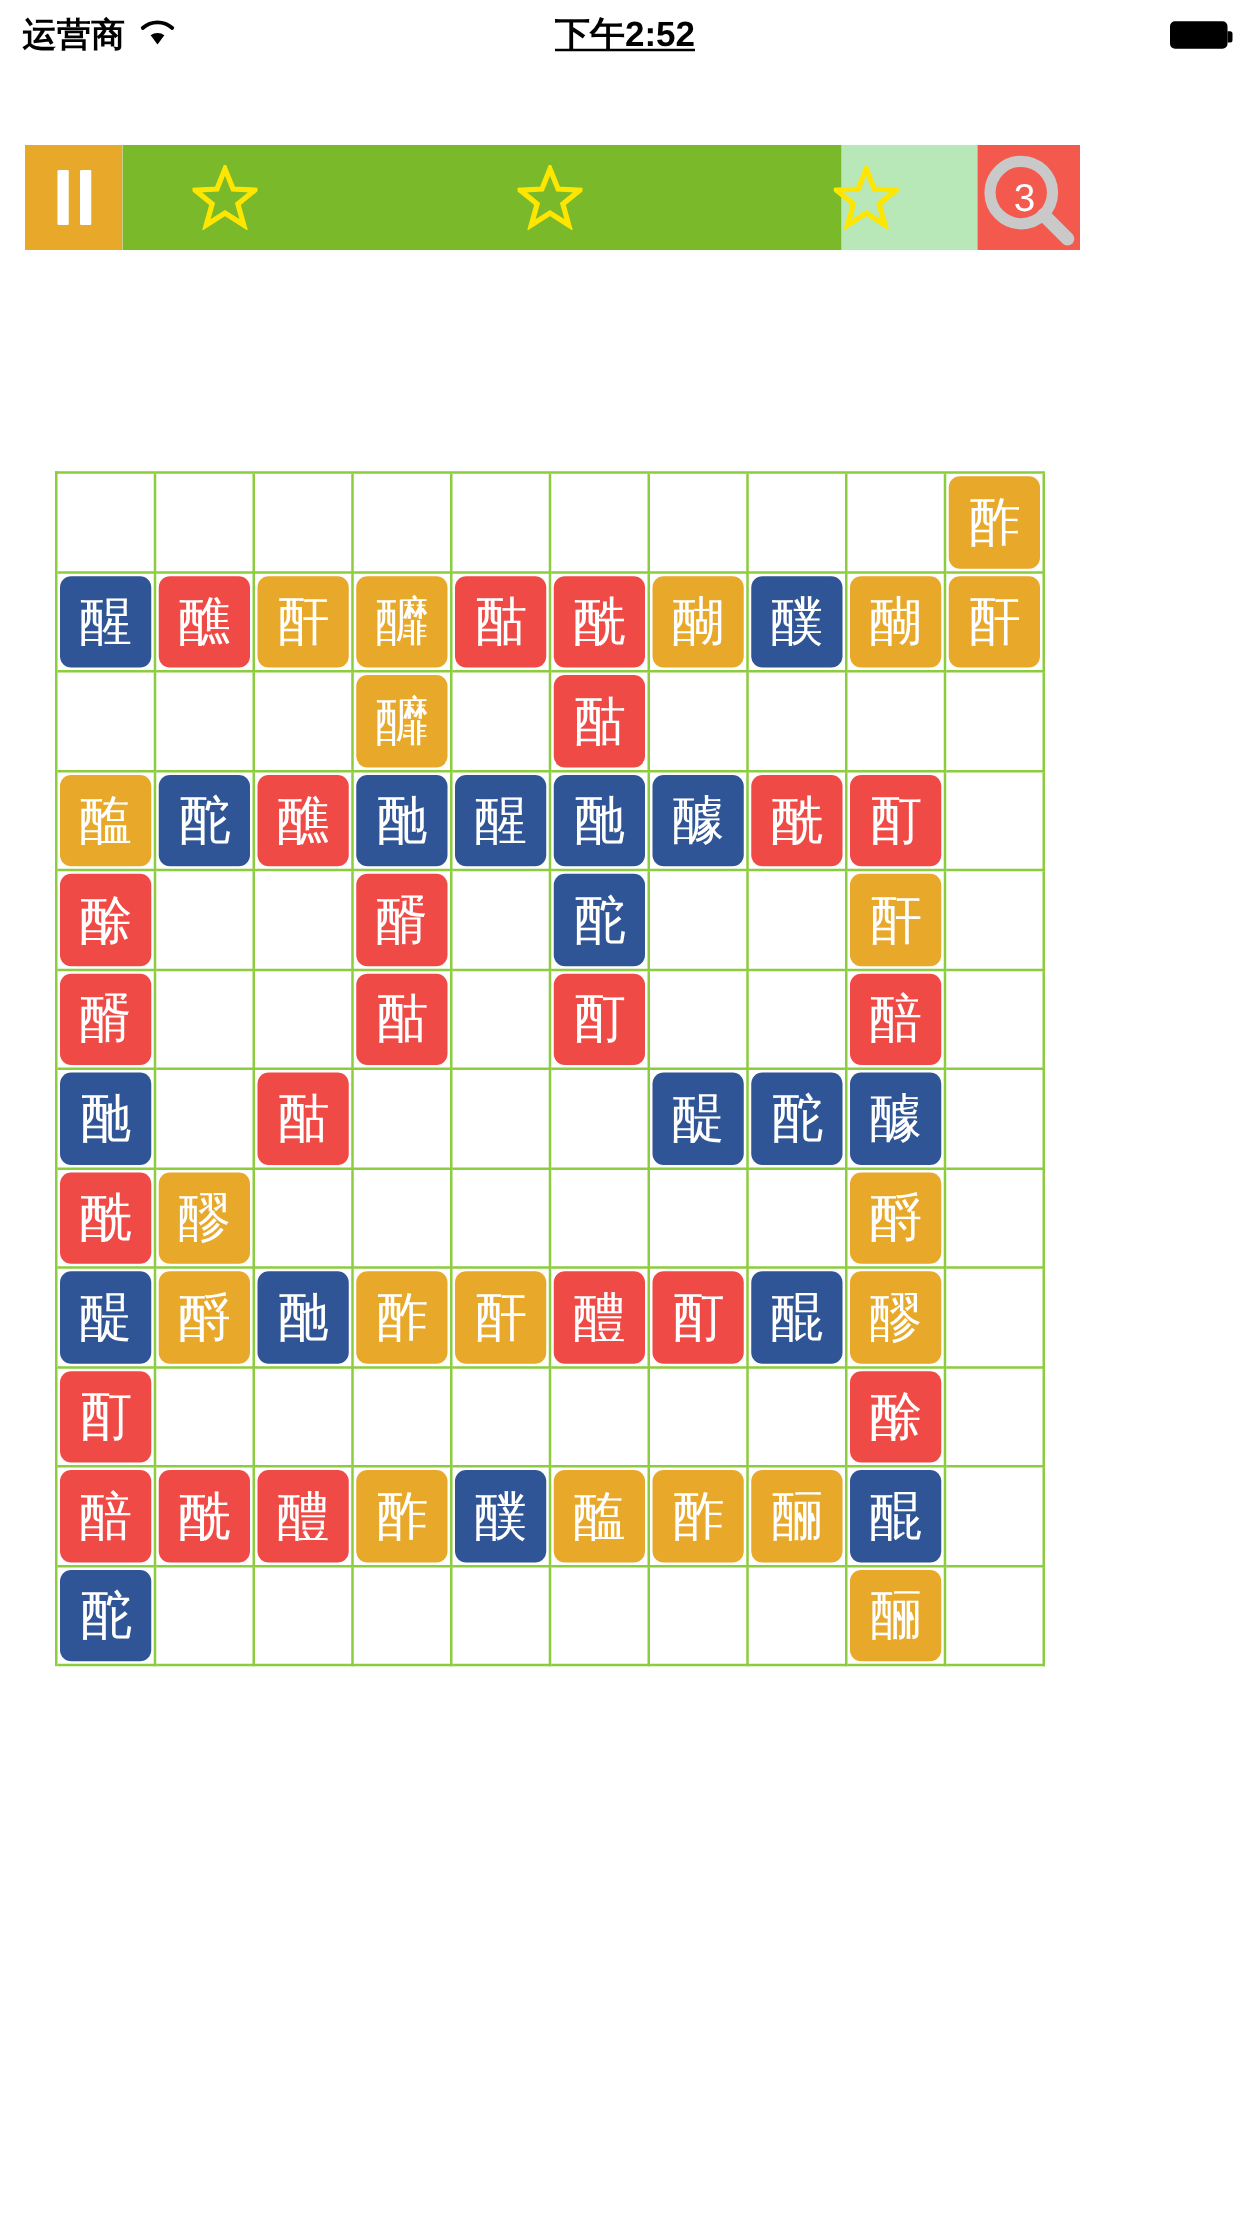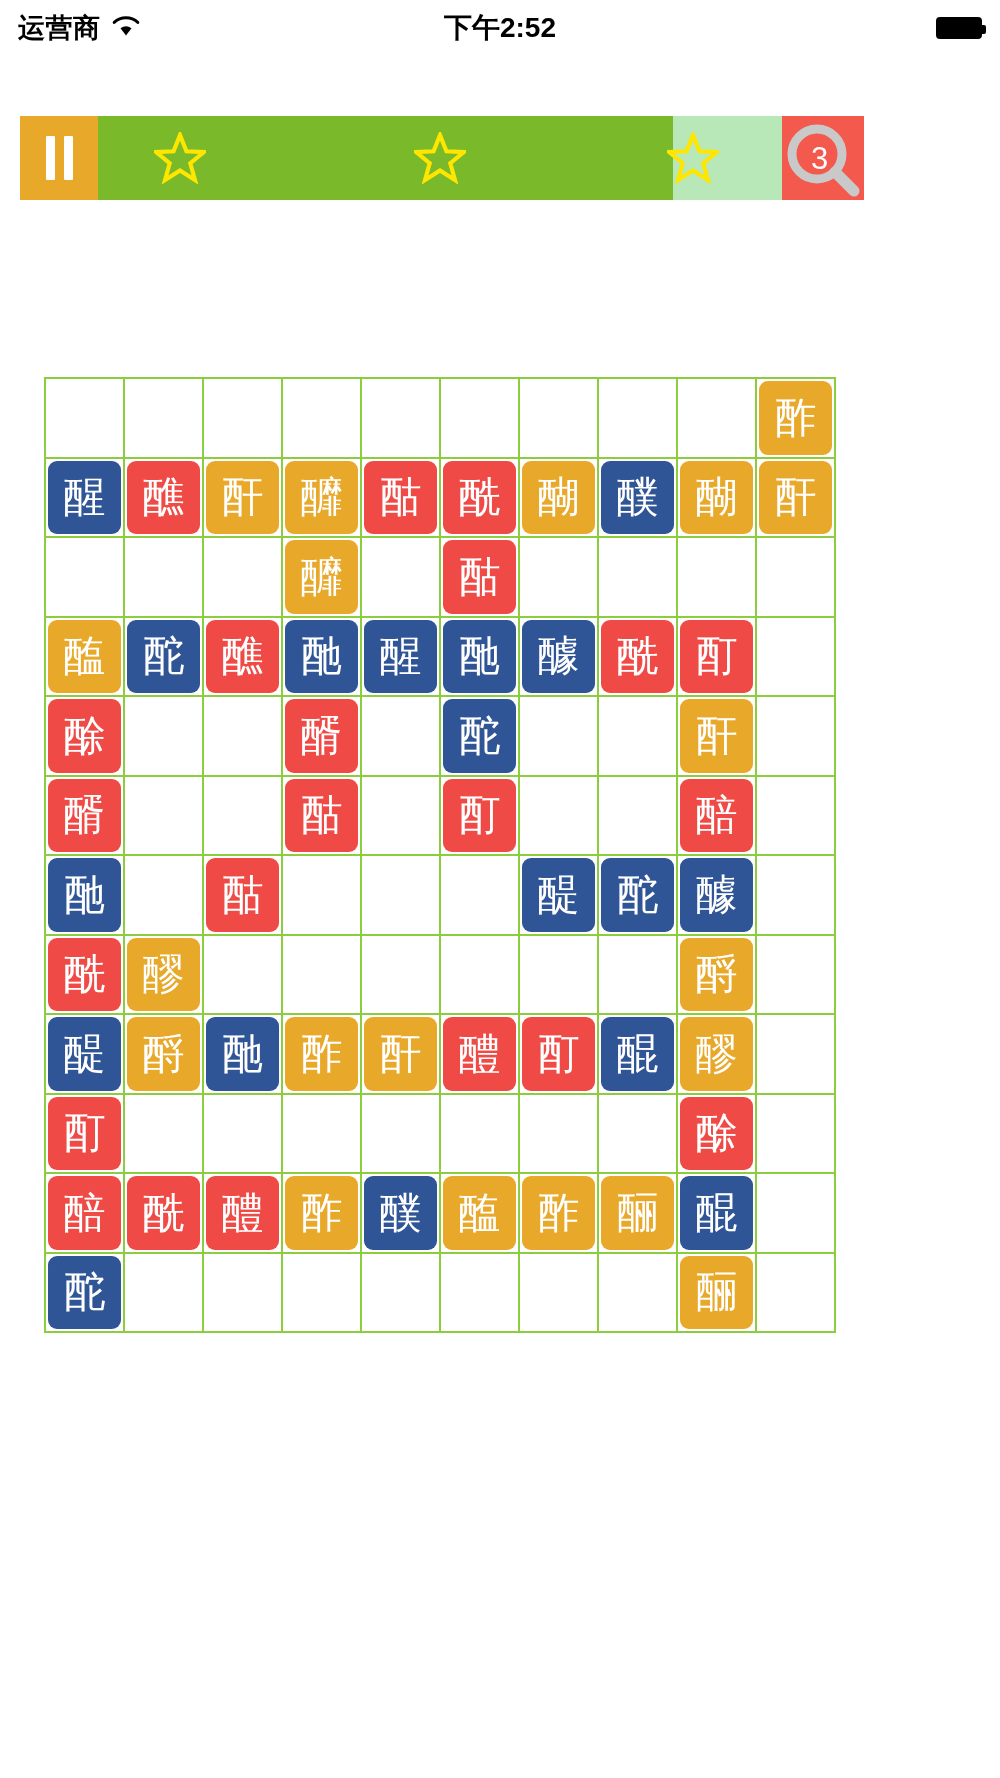--- a/index.html
+++ b/index.html
@@ -37,20 +37,21 @@
   }
   .wifi-icon { display: block; }
   .sb-center {
     position: absolute;
     left: 0; right: 0;
     text-align: center;
     font-size: 28px;
     font-weight: 700;
     color: #000;
     pointer-events: none;
+    text-decoration: underline;
   }
   .sb-right {
     margin-left: auto;
     display: flex;
     align-items: center;
   }
   .battery {
     width: 46px;
     height: 22px;
     border: 2px solid #000;

